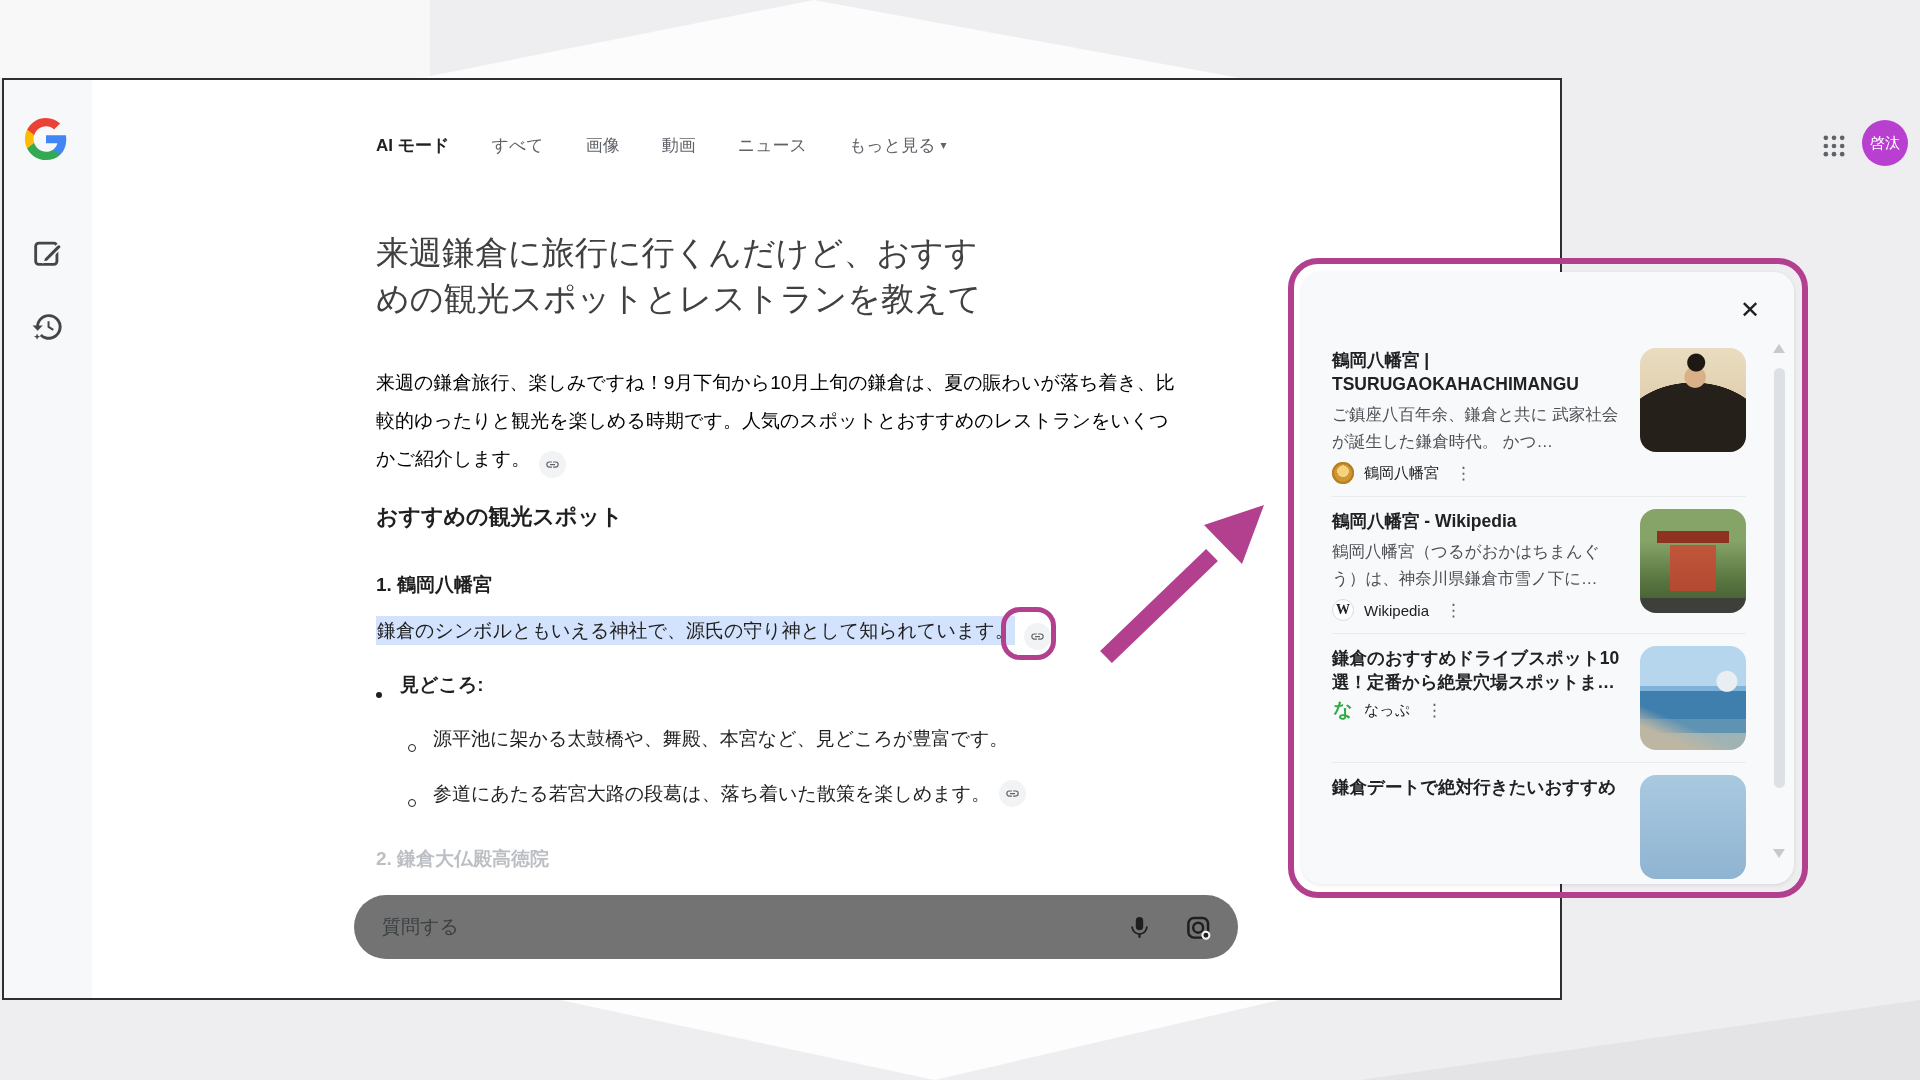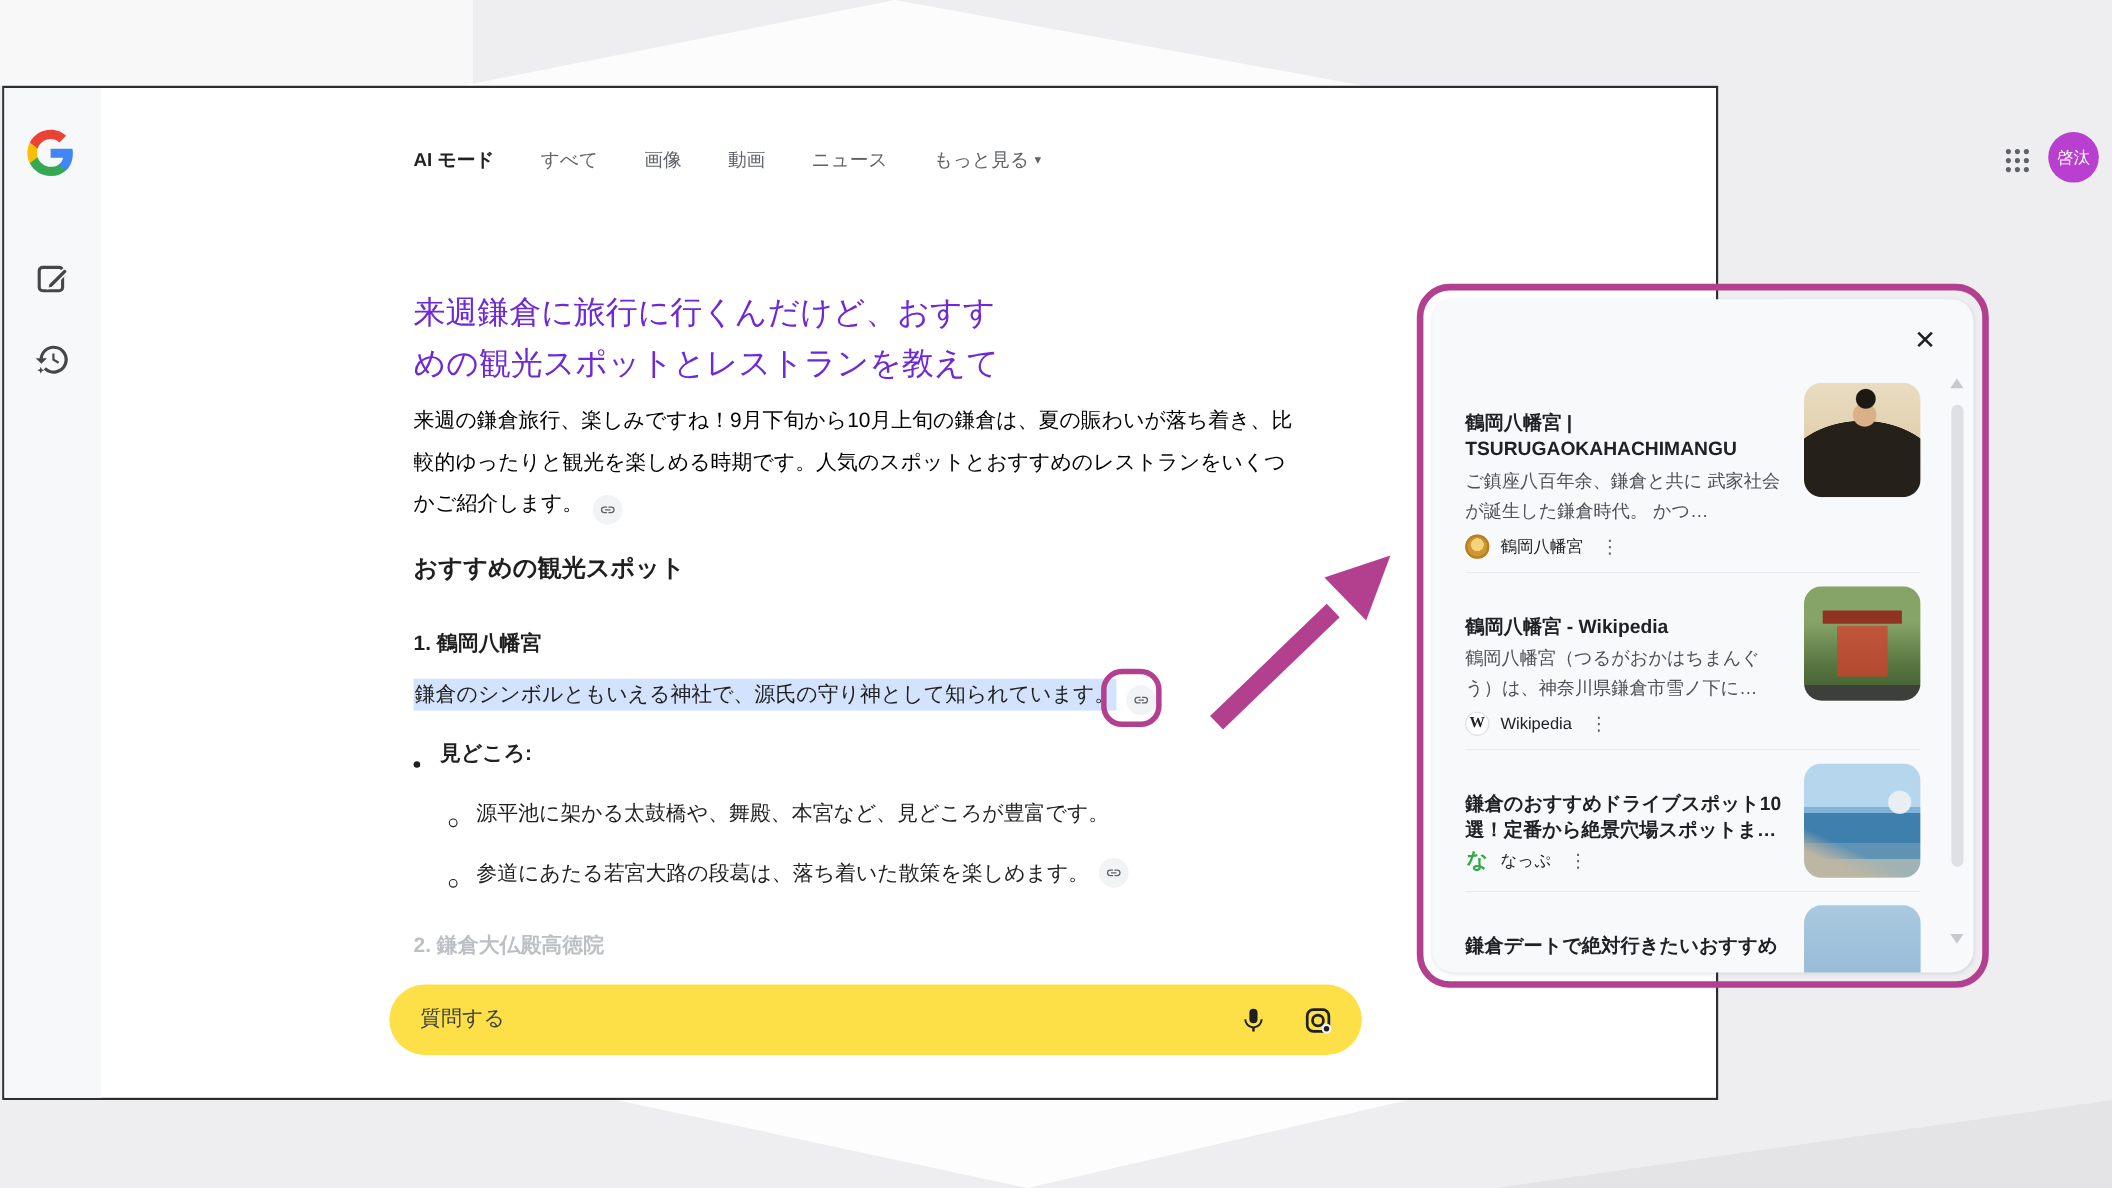--- a/index.html
+++ b/index.html
@@ -23,55 +23,55 @@
 
   
   .tabs { position:absolute; left:372px; top:48px; height:34px; display:flex; align-items:center; gap:42px; font-size:17px; color:#5f6368; }
   .tab { cursor:pointer; white-space:nowrap; display:flex; align-items:center; gap:5px; }
   .tab.active { color:#202124; font-weight:bold; }
   .caret { font-size:12px; color:#5f6368; }
   .grid-btn { position:absolute; left:1816px; top:52px; width:28px; height:28px; cursor:pointer; }
   .avatar { position:absolute; left:1858px; top:40px; width:46px; height:46px; border-radius:50%; background:#b93fd1; color:#fff; display:flex; align-items:center; justify-content:center; font-size:15px; cursor:pointer; }
 
   
-  .q-title { position:absolute; left:372px; top:150px; font-size:29px; line-height:46px; color:#6d28d9;margin-top:32px; }
+  .q-title { position:absolute; left:372px; top:150px; font-size:33px; line-height:46px; color:#404040; }
   .intro { position:absolute; left:372px; top:284px; width:802px; font-size:19px; line-height:38px; color:#000000; }
   .link-chip { display:inline-flex; width:27px; height:27px; border-radius:50%; background:#f1f3f4; align-items:center; justify-content:center; vertical-align:-7px; margin-left:9px; cursor:pointer; }
   .section-h { position:absolute; left:372px; top:422px; font-size:22px; font-weight:bold; }
   .item1 { position:absolute; left:372px; top:492px; font-size:19px; font-weight:bold; }
   .sentence { position:absolute; left:372px; top:538px; font-size:19px; }
   .hl { background:#d3e3fd; padding:4px 1px; }
   .ring-wrap { position:relative; display:inline-block; }
   .ring { position:absolute; left:-14px; top:-13px; width:55px; height:53px; border:5px solid #b2408f; border-radius:19px; pointer-events:none; }
   .bullet-row { position:absolute; left:372px; font-size:19px; display:flex; align-items:flex-end; }
   .b-main { top:592px; font-weight:bold; }
   .dot { width:6px; height:6px; border-radius:50%; background:#1f1f1f; margin-right:18px; }
   .sb { left:404px; font-weight:normal; }
   .sb1 { top:646px; } .sb2 { top:700px; }
   .odot { width:8px; height:8px; border-radius:50%; border:1.7px solid #1f1f1f; margin-right:17px; flex-shrink:0; }
   .item2-faded { position:absolute; left:372px; top:766px; font-size:19px; font-weight:bold; color:#bcc0c5; }
 
   
-  .askbar { position:absolute; left:350px; top:815px; width:884px; height:64px; border-radius:32px; background:#fde047; display:flex; align-items:center; padding:0 26px 0 28px; }
+  .askbar { position:absolute; left:350px; top:815px; width:884px; height:64px; border-radius:32px; background:#737373; display:flex; align-items:center; padding:0 26px 0 28px; }
   .askbar input { flex:1; border:none; outline:none; background:transparent; font-size:19px; color:#202124; font-family:"Liberation Sans",sans-serif; }
   .askbar input::placeholder { color:#3c4043; opacity:1; }
   .ask-icon { width:27px; height:27px; cursor:pointer; flex-shrink:0; }
   .mic { margin-right:32px; }
 
   
   .arrow-svg { position:absolute; left:1080px; top:405px; width:200px; height:190px; pointer-events:none; }
 
   
   .src-ring { position:absolute; left:1284px; top:178px; width:520px; height:640px; border:6px solid #b2408f; border-radius:30px; padding:8px; }
   .src-panel { width:100%; height:100%; background:#f8f9fa; border-radius:20px; position:relative; overflow:hidden; box-shadow:0 1px 4px rgba(0,0,0,.10); }
   .close-btn { position:absolute; top:26px; right:34px; font-size:24px; line-height:24px; color:#202124; cursor:pointer; z-index:3; }
   .cards { position:absolute; left:30px; right:48px; top:64px; }
   .card { display:flex; gap:16px; padding:12px 0; border-bottom:1px solid #e9ebee; cursor:pointer; }
   .card:last-child { border-bottom:none; }
-  .card-text { flex:1; min-width:0;margin-top:24px; }
+  .card-text { flex:1; min-width:0; }
   .card-title { font-size:17.5px; font-weight:bold; line-height:24px; color:#202124; margin-bottom:5px; word-break:break-word; }
   .card-snippet { font-size:16.5px; line-height:27px; color:#4d5156; margin-bottom:7px; }
   .card-src { display:flex; align-items:center; gap:10px; font-size:15px; color:#202124; }
   .menu-dots { color:#5f6368; font-size:17px; margin-left:6px; cursor:pointer; }
   .fav { width:22px; height:22px; border-radius:50%; display:flex; align-items:center; justify-content:center; flex-shrink:0; }
   .fav-shrine { background:radial-gradient(circle at 50% 42%, #f5d37a 0 34%, #cf9733 35% 100%); box-shadow:inset 0 0 0 2px #b57f22; }
   .fav-wiki { background:#fff; border:1px solid #dadce0; color:#202124; font-family:"Liberation Serif",serif; font-weight:bold; font-size:14px; }
   .fav-nap { background:transparent; color:#2faa46; font-weight:bold; font-size:19px; }
   .thumb { width:106px; height:104px; border-radius:16px; flex-shrink:0; }
   .thumb1 { background:

